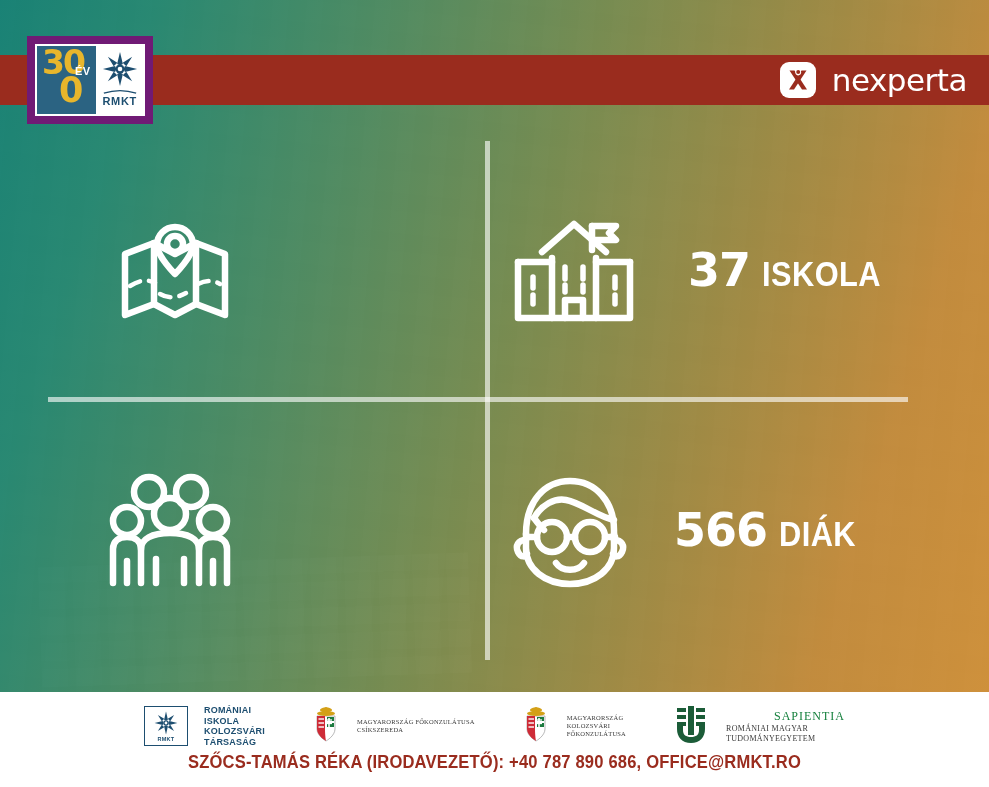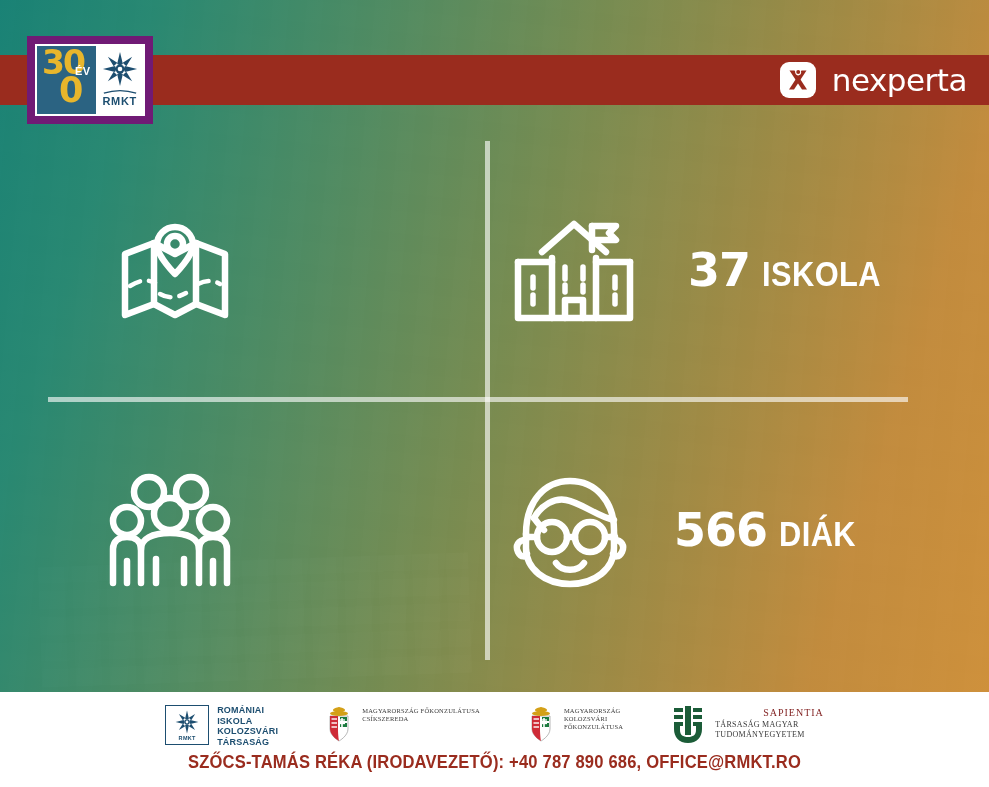--- a/index.html
+++ b/index.html
@@ -240,41 +240,42 @@
     position: absolute;
     left: 0; top: 6px;
     width: 989px; height: 56px;
     display: flex;
     justify-content: center;
     align-items: center;
     gap: 46px;
   }
   .partner {
     display: flex;
-    gap: 8px;
+    align-items: center;
+    gap: 16px;
   }
   .p-txt {
     font-family: "Liberation Sans", sans-serif;
     color: #1d4e70;
     font-weight: bold;
     font-size: 9px;
     line-height: 10.5px;
     letter-spacing: .2px;
   }
   .p-txt-sm {
     font-family: "Liberation Serif", serif;
     color: #3a3a3a;
     font-size: 6.5px;
     line-height: 8px;
     letter-spacing: .2px;
   }
   .p-sap-1 {
     font-family: "Liberation Serif", serif;
-    color: #7f1d1d;
-    font-size: 10px;
+    color: #15803d;
+    font-size: 12px;
     letter-spacing: 1px;
     line-height: 15px;
     margin-left: 48px;
   }
   .p-sap-2 {
     font-family: "Liberation Serif", serif;
     color: #3a3a3a;
     font-size: 8px;
     line-height: 9.5px;
     letter-spacing: .3px;
@@ -550,21 +551,21 @@
             <path d="M5 10 L14 10 L14 14 L5 14 Z"></path>
             <path d="M24 10 L33 10 L33 14 L24 14 Z"></path>
             <path d="M5 17 L14 17 L14 21 L5 21 Z"></path>
             <path d="M24 17 L33 17 L33 21 L24 21 Z"></path>
             <path d="M5 24 C5 32 10 38 19 38 C28 38 33 32 33 24 L33 20 L27 20 L27 25 C27 30 24 32 19 32 C14 32 11 30 11 25 L11 20 L5 20 Z"></path>
             <path d="M16 1 L22 1 L22 30 L16 30 Z"></path>
           </g>
         </svg>
         <div>
           <div class="p-sap-1">SAPIENTIA</div>
-          <div class="p-sap-2">TÁRSASÁG MAGYAR</div>
+          <div class="p-sap-2">ROMÁNIAI MAGYAR</div>
           <div class="p-sap-2">TUDOMÁNYEGYETEM</div>
         </div>
       </div>
 
     </div>
 
     <div class="contact">SZŐCS-TAMÁS RÉKA (IRODAVEZETŐ): +40 787 890 686, OFFICE@RMKT.RO</div>
   </div>
 
 </div>

